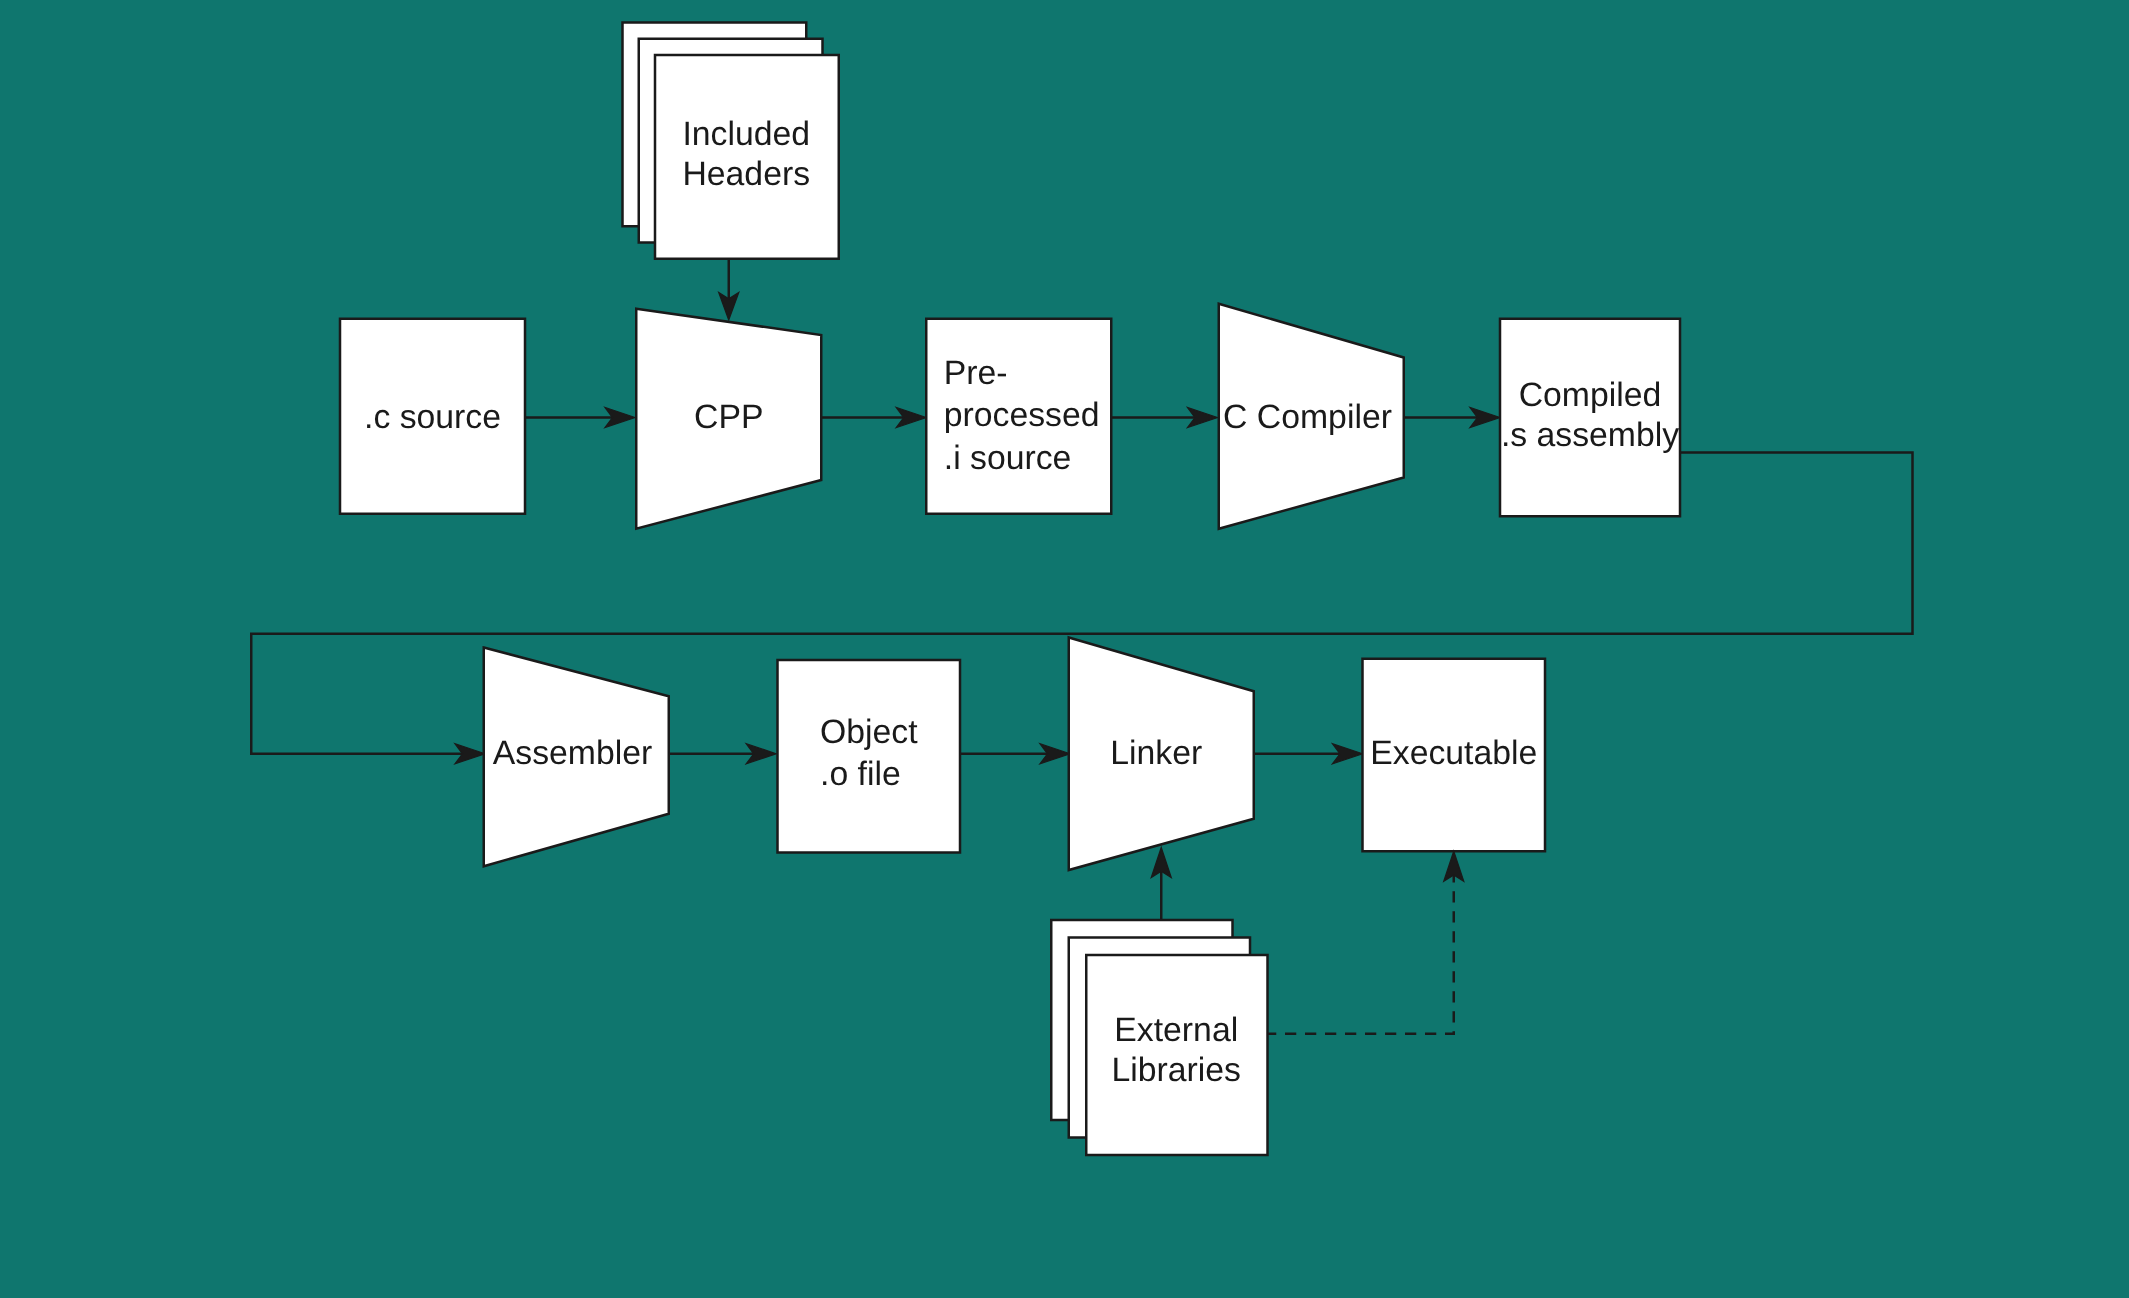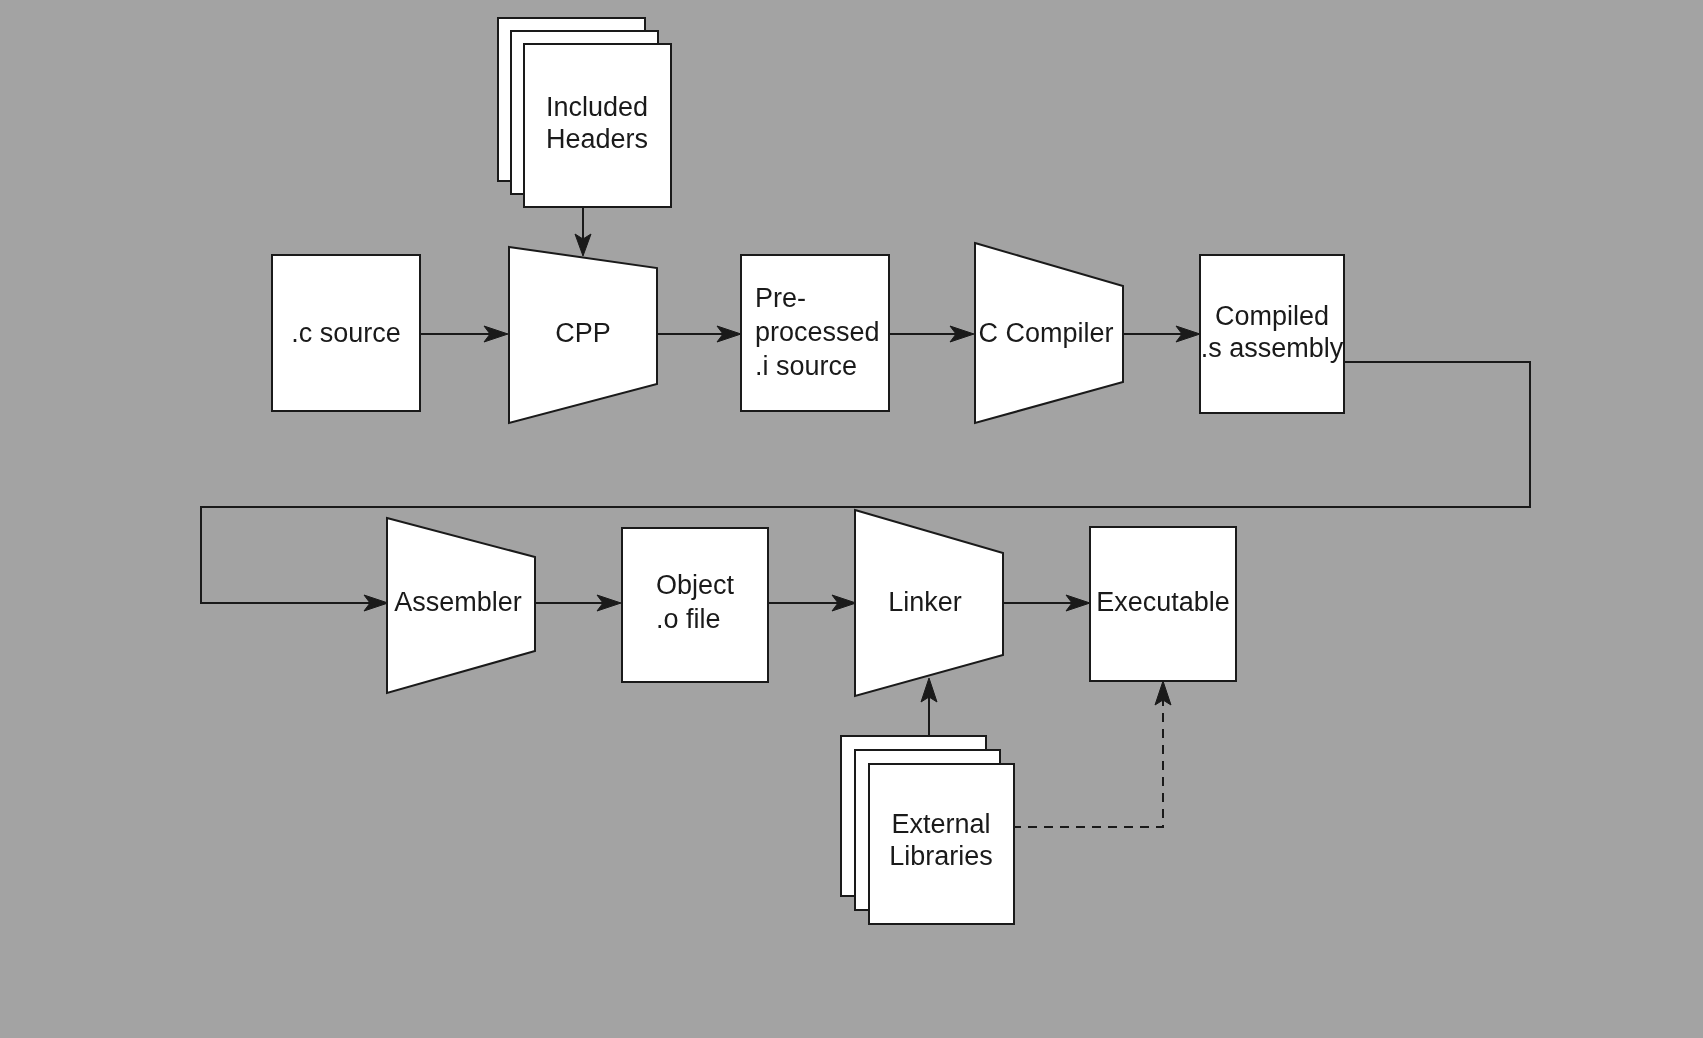--- a/index.html
+++ b/index.html
@@ -10,21 +10,21 @@
   body {
     width: 1703px;
     height: 1038px;
     font-family: "Liberation Sans", sans-serif;
     overflow: hidden;
   }
   #diagram-root {
     position: relative;
     width: 1703px;
     height: 1038px;
-    background: #a3a3a3;
+    background: #0f766e;
   }
   svg.canvas {
     display: block;
     width: 1703px;
     height: 1038px;
   }
   .shape-stroke {
     fill: #ffffff;
     stroke: #1a1a1a;
     stroke-width: 2;

